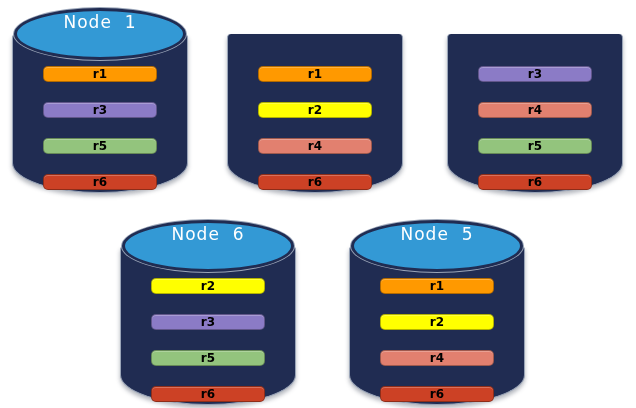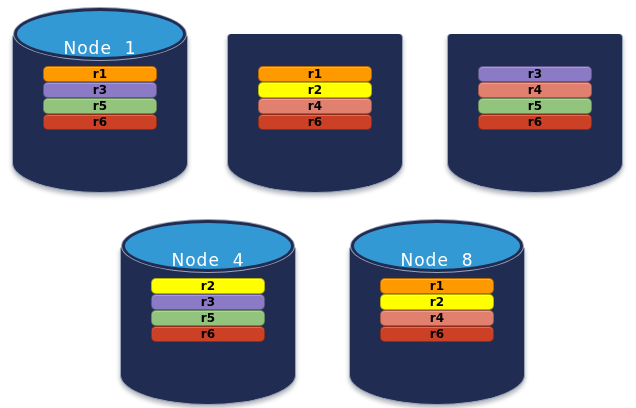--- a/index.html
+++ b/index.html
@@ -29,37 +29,37 @@
   .cyl-top {
     position: absolute;
     top: 0; left: 2px; right: 2px;
     height: 52px;
     background: var(--cyl-top, #3399D5);
     border: 3px solid var(--cyl-body, #202C52);
     border-radius: 50%;
     box-shadow: 0 0 0 1px #9AA5B8;
     box-sizing: border-box;
     display: flex;
-    align-items: flex-end;
+    align-items: flex-start;
     justify-content: center;
   }
   .node-title {
     color: #FFFFFF;
     font-size: 17px;
     letter-spacing: 1px;
     white-space: pre;
     transform: translateY(1px);
   }
   .bars {
     position: absolute;
     top: 58px; left: 0; right: 0;
     display: flex;
     flex-direction: column;
     align-items: center;
-    gap: 0;
+    gap: 20px;
   }
   .bar {
     width: 114px;
     height: 16px;
     box-sizing: border-box;
     border: 1px solid rgba(0,0,0,0.30);
     border-radius: 5px;
     color: #000000;
     font-weight: bold;
     font-size: 12px;
@@ -99,33 +99,33 @@
       <div class="bars">
         <div class="bar" style="background: rgb(139, 123, 198);">r3</div>
         <div class="bar" style="background: rgb(226, 128, 111);">r4</div>
         <div class="bar" style="background: rgb(147, 196, 125);">r5</div>
         <div class="bar" style="background: rgb(204, 65, 37);">r6</div>
       </div>
     </div>
     <div class="cylinder" style="left: 120px; top: 220px;">
       <div class="cyl-body"></div>
       <div class="cyl-top">
-        <span class="node-title">Node  4</span>
+        <span class="node-title">Node  6</span>
       </div>
       <div class="bars">
         <div class="bar" style="background: rgb(255, 255, 0);">r2</div>
         <div class="bar" style="background: rgb(139, 123, 198);">r3</div>
         <div class="bar" style="background: rgb(147, 196, 125);">r5</div>
         <div class="bar" style="background: rgb(204, 65, 37);">r6</div>
       </div>
     </div>
     <div class="cylinder" style="left: 349px; top: 220px;">
       <div class="cyl-body"></div>
       <div class="cyl-top">
-        <span class="node-title">Node  8</span>
+        <span class="node-title">Node  5</span>
       </div>
       <div class="bars">
         <div class="bar" style="background: rgb(255, 153, 0);">r1</div>
         <div class="bar" style="background: rgb(255, 255, 0);">r2</div>
         <div class="bar" style="background: rgb(226, 128, 111);">r4</div>
         <div class="bar" style="background: rgb(204, 65, 37);">r6</div>
       </div>
     </div>
   </div>
 

